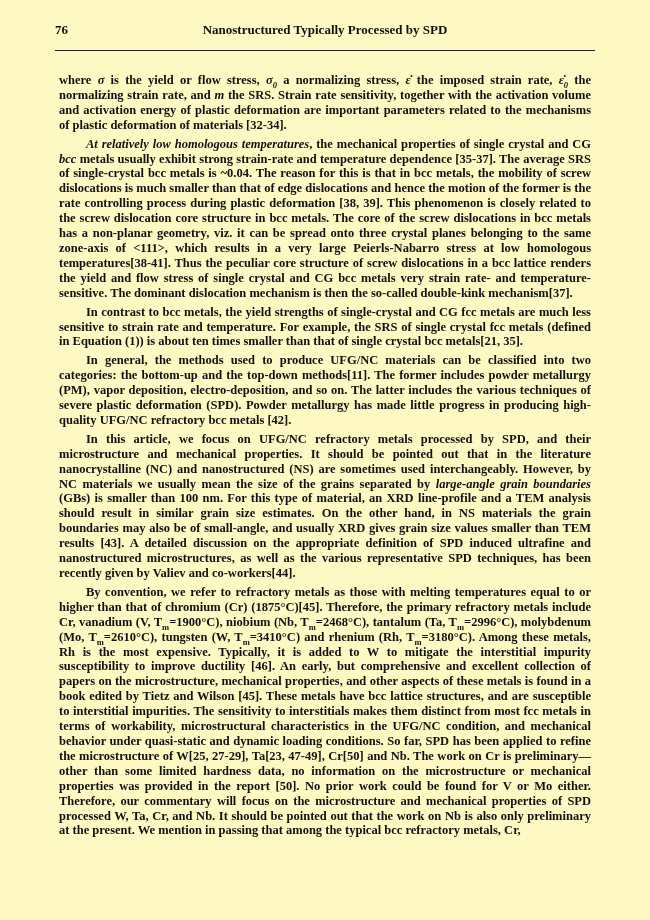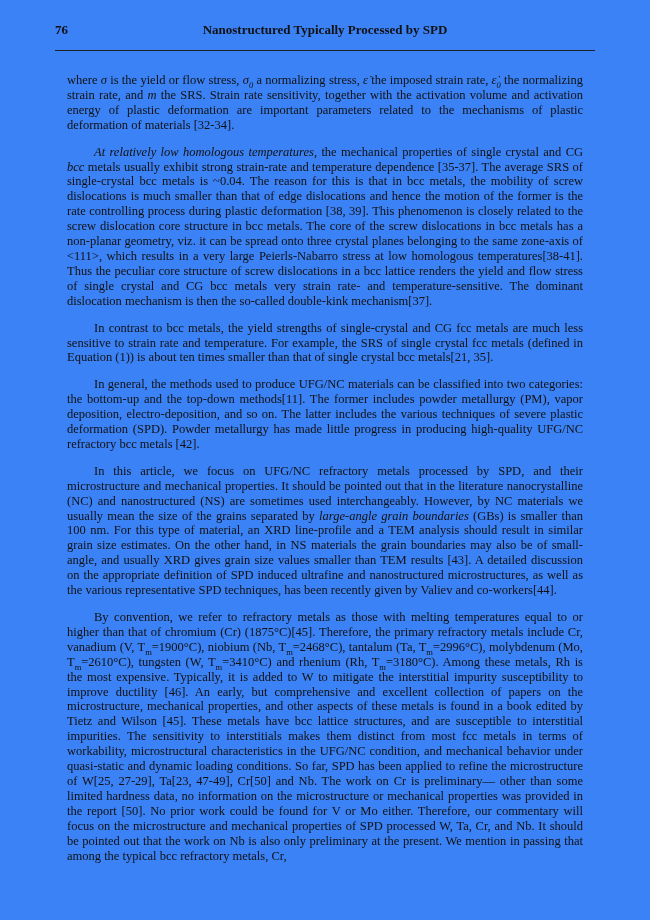--- a/index.html
+++ b/index.html
@@ -5,21 +5,21 @@
   html, body {
     margin: 0;
     padding: 0;
     background: #e9e9e9;
   }
   .page {
     position: relative;
     width: 650px;
     height: 920px;
     margin: 0 auto;
-    background: #3b82f6;
+    background: #fef9c3;
     box-sizing: border-box;
     padding: 22px 55px 18px 55px;
     overflow: hidden;
     color: #111111;
     font-family: "Liberation Serif", "DejaVu Serif", serif;
   }
   .header {
     position: relative;
     height: 22px;
   }
@@ -41,22 +41,23 @@
     border-top: 1.2px solid #222222;
     margin: 6px 0 0 0;
   }
   .body-text {
     margin-top: 22px;
     font-size: 12.5px;
     line-height: 14.9px;
     text-align: justify;
   }
   .para {
-    margin: 12px;
+    margin: 4px;
     padding: 0;
+    font-weight: bold;
   }
   .para.indent {
     text-indent: 27px;
   }
   .para sub {
     font-size: 0.68em;
     line-height: 0;
   }
   .it { font-style: italic; }
 </style>

